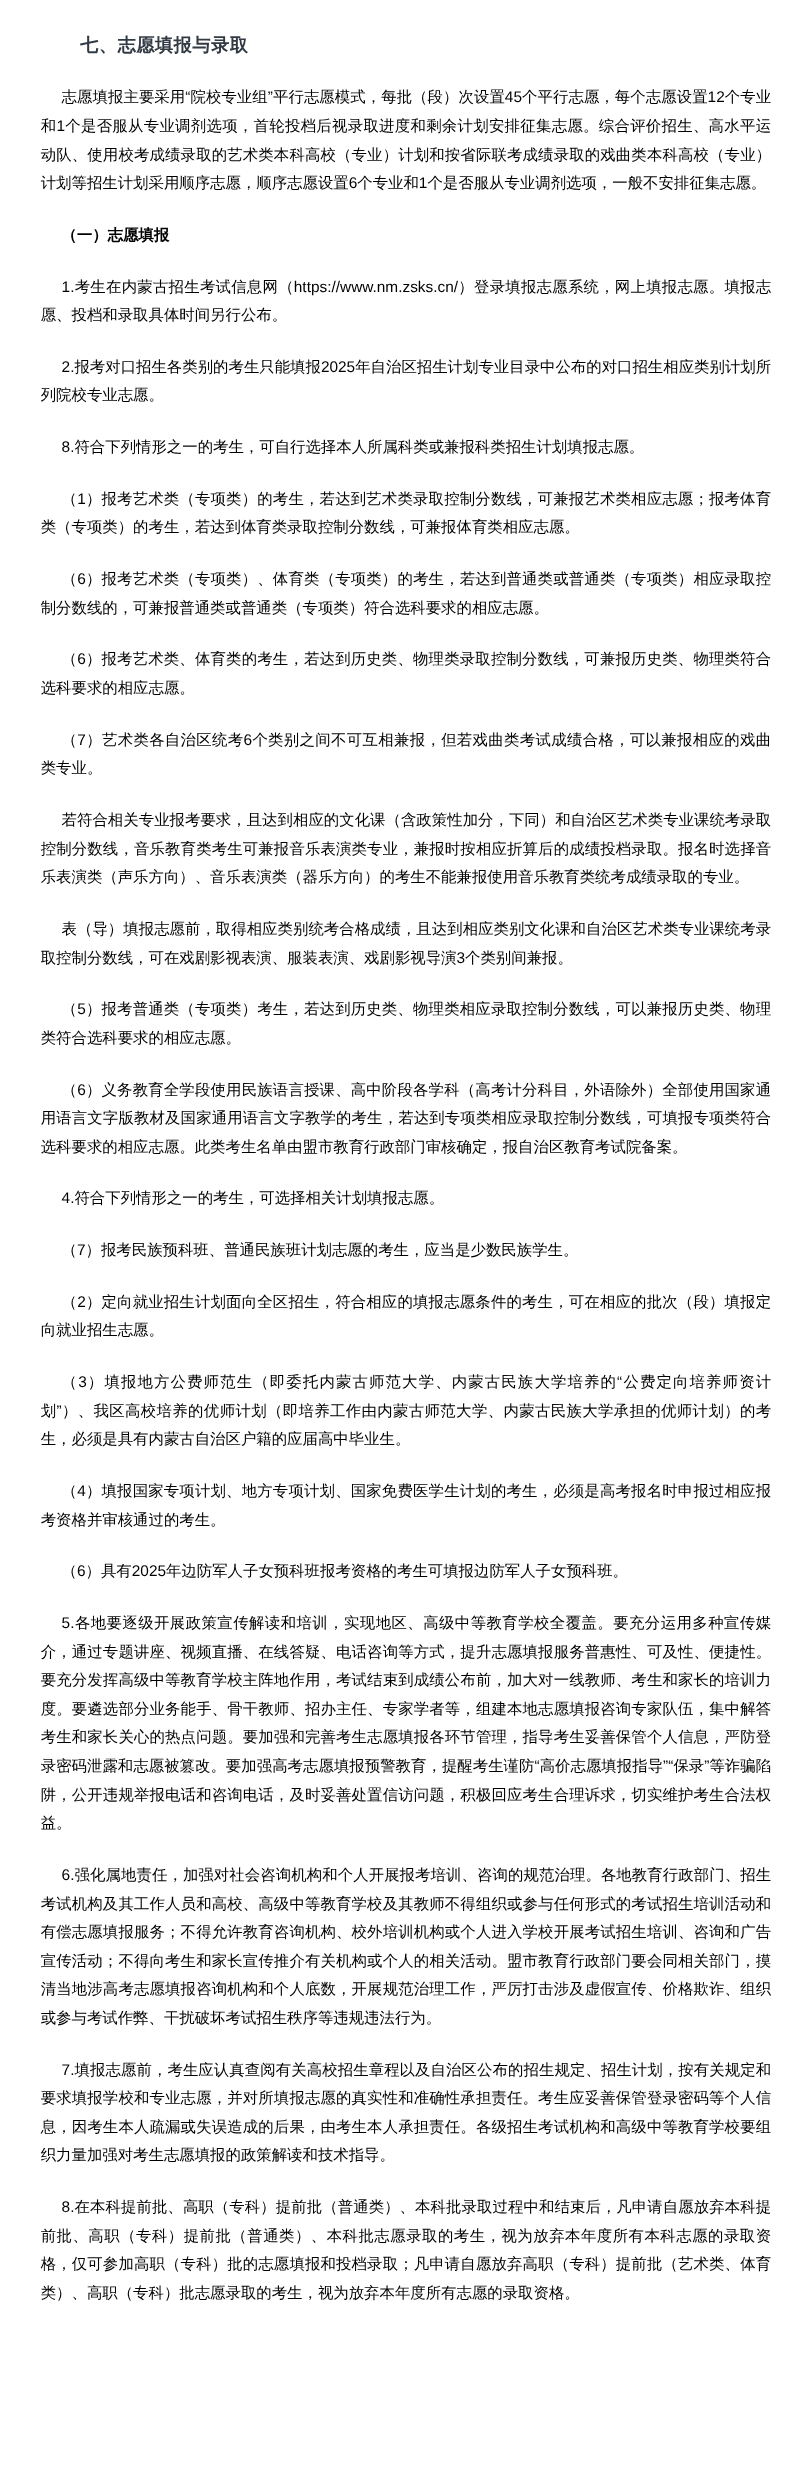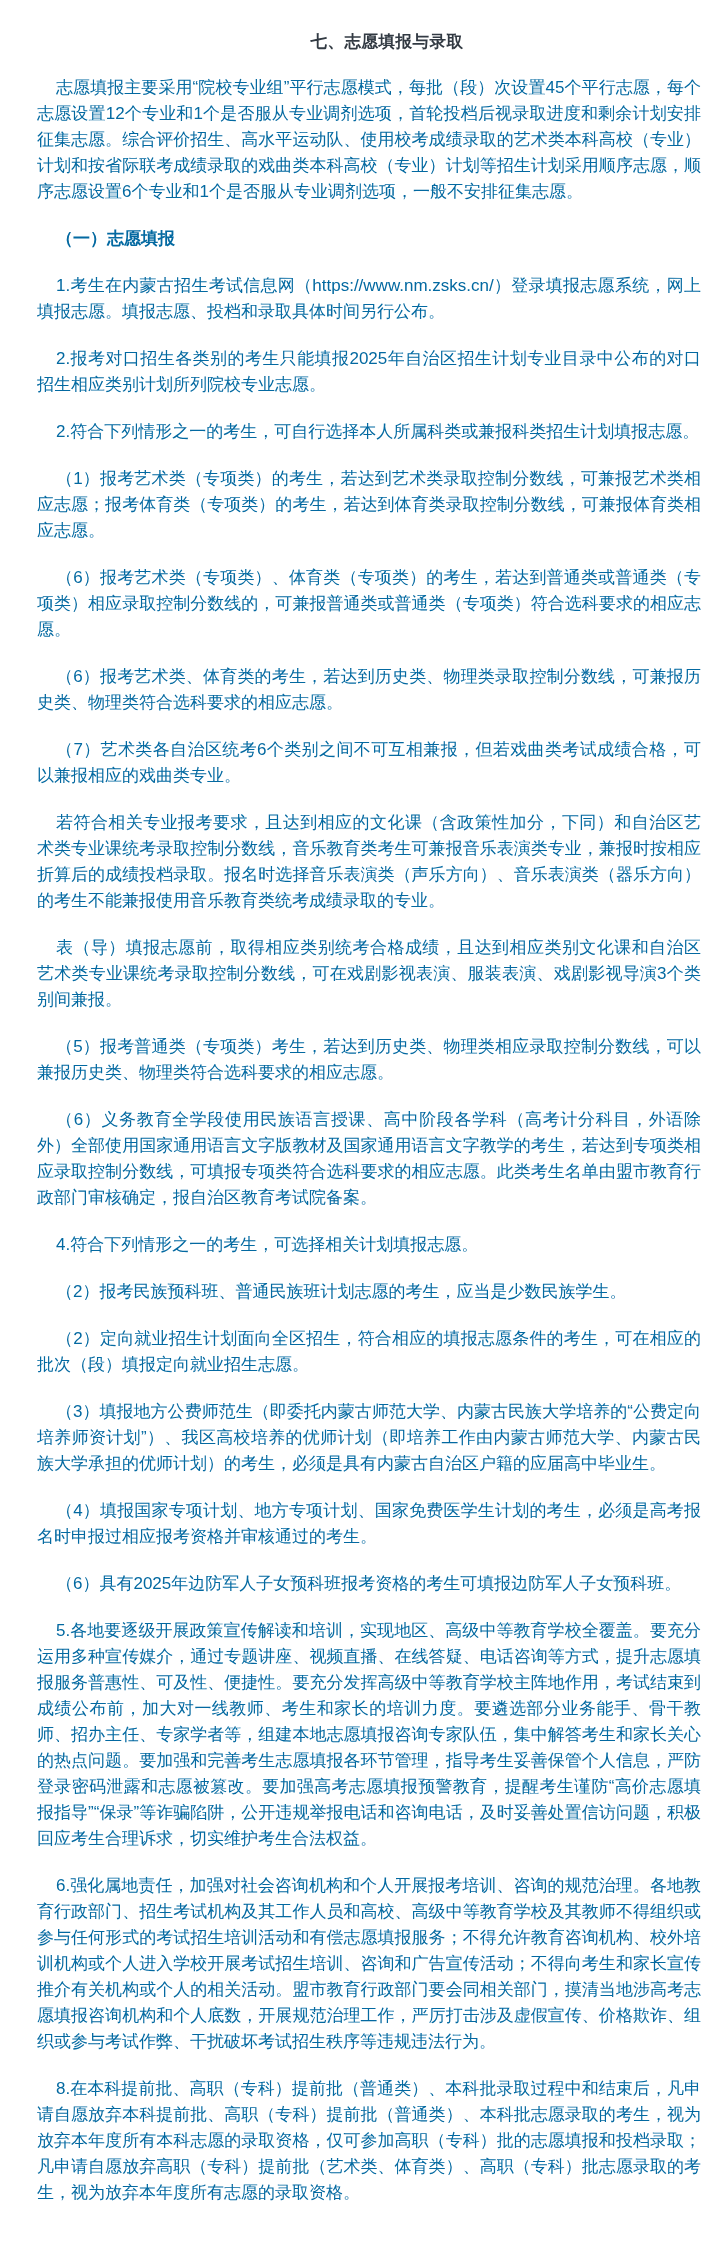--- a/index.html
+++ b/index.html
@@ -16,25 +16,24 @@
     font-family: "Liberation Sans", "DejaVu Sans", sans-serif;
   }
   .doc-title {
     font-size: 16.5px;
     font-weight: bold;
     color: #323a43;
     line-height: 26px;
     margin: 6px 0 20px 0;
     padding-left: 36px;
     letter-spacing: 0.5px;
-    text-align: center;
   }
   .para {
-    font-size: 17px;
-    color: #0369a1;
+    font-size: 14px;
+    color: #000000;
     line-height: 26px;
     margin: 21px 0;
     text-indent: 19px;
     text-align: justify;
     word-break: break-all;
   }
   .section-heading {
     
     font-weight: bold;
   }
@@ -42,31 +41,32 @@
 </head>
 <body>
 
 <div class="page">
   <h1 class="doc-title">七、志愿填报与录取</h1>
 
   <p class="para">志愿填报主要采用“院校专业组”平行志愿模式，每批（段）次设置45个平行志愿，每个志愿设置12个专业和1个是否服从专业调剂选项，首轮投档后视录取进度和剩余计划安排征集志愿。综合评价招生、高水平运动队、使用校考成绩录取的艺术类本科高校（专业）计划和按省际联考成绩录取的戏曲类本科高校（专业）计划等招生计划采用顺序志愿，顺序志愿设置6个专业和1个是否服从专业调剂选项，一般不安排征集志愿。</p>
   <p class="para section-heading">（一）志愿填报</p>
   <p class="para">1.考生在内蒙古招生考试信息网（https://www.nm.zsks.cn/）登录填报志愿系统，网上填报志愿。填报志愿、投档和录取具体时间另行公布。</p>
   <p class="para">2.报考对口招生各类别的考生只能填报2025年自治区招生计划专业目录中公布的对口招生相应类别计划所列院校专业志愿。</p>
-  <p class="para">2.符合下列情形之一的考生，可自行选择本人所属科类或兼报科类招生计划填报志愿。</p>
+  <p class="para">8.符合下列情形之一的考生，可自行选择本人所属科类或兼报科类招生计划填报志愿。</p>
   <p class="para">（1）报考艺术类（专项类）的考生，若达到艺术类录取控制分数线，可兼报艺术类相应志愿；报考体育类（专项类）的考生，若达到体育类录取控制分数线，可兼报体育类相应志愿。</p>
   <p class="para">（6）报考艺术类（专项类）、体育类（专项类）的考生，若达到普通类或普通类（专项类）相应录取控制分数线的，可兼报普通类或普通类（专项类）符合选科要求的相应志愿。</p>
   <p class="para">（6）报考艺术类、体育类的考生，若达到历史类、物理类录取控制分数线，可兼报历史类、物理类符合选科要求的相应志愿。</p>
   <p class="para">（7）艺术类各自治区统考6个类别之间不可互相兼报，但若戏曲类考试成绩合格，可以兼报相应的戏曲类专业。</p>
   <p class="para">若符合相关专业报考要求，且达到相应的文化课（含政策性加分，下同）和自治区艺术类专业课统考录取控制分数线，音乐教育类考生可兼报音乐表演类专业，兼报时按相应折算后的成绩投档录取。报名时选择音乐表演类（声乐方向）、音乐表演类（器乐方向）的考生不能兼报使用音乐教育类统考成绩录取的专业。</p>
   <p class="para">表（导）填报志愿前，取得相应类别统考合格成绩，且达到相应类别文化课和自治区艺术类专业课统考录取控制分数线，可在戏剧影视表演、服装表演、戏剧影视导演3个类别间兼报。</p>
   <p class="para">（5）报考普通类（专项类）考生，若达到历史类、物理类相应录取控制分数线，可以兼报历史类、物理类符合选科要求的相应志愿。</p>
   <p class="para">（6）义务教育全学段使用民族语言授课、高中阶段各学科（高考计分科目，外语除外）全部使用国家通用语言文字版教材及国家通用语言文字教学的考生，若达到专项类相应录取控制分数线，可填报专项类符合选科要求的相应志愿。此类考生名单由盟市教育行政部门审核确定，报自治区教育考试院备案。</p>
   <p class="para">4.符合下列情形之一的考生，可选择相关计划填报志愿。</p>
-  <p class="para">（2）报考民族预科班、普通民族班计划志愿的考生，应当是少数民族学生。</p>
+  <p class="para">（7）报考民族预科班、普通民族班计划志愿的考生，应当是少数民族学生。</p>
   <p class="para">（2）定向就业招生计划面向全区招生，符合相应的填报志愿条件的考生，可在相应的批次（段）填报定向就业招生志愿。</p>
   <p class="para">（3）填报地方公费师范生（即委托内蒙古师范大学、内蒙古民族大学培养的“公费定向培养师资计划”）、我区高校培养的优师计划（即培养工作由内蒙古师范大学、内蒙古民族大学承担的优师计划）的考生，必须是具有内蒙古自治区户籍的应届高中毕业生。</p>
   <p class="para">（4）填报国家专项计划、地方专项计划、国家免费医学生计划的考生，必须是高考报名时申报过相应报考资格并审核通过的考生。</p>
   <p class="para">（6）具有2025年边防军人子女预科班报考资格的考生可填报边防军人子女预科班。</p>
   <p class="para">5.各地要逐级开展政策宣传解读和培训，实现地区、高级中等教育学校全覆盖。要充分运用多种宣传媒介，通过专题讲座、视频直播、在线答疑、电话咨询等方式，提升志愿填报服务普惠性、可及性、便捷性。要充分发挥高级中等教育学校主阵地作用，考试结束到成绩公布前，加大对一线教师、考生和家长的培训力度。要遴选部分业务能手、骨干教师、招办主任、专家学者等，组建本地志愿填报咨询专家队伍，集中解答考生和家长关心的热点问题。要加强和完善考生志愿填报各环节管理，指导考生妥善保管个人信息，严防登录密码泄露和志愿被篡改。要加强高考志愿填报预警教育，提醒考生谨防“高价志愿填报指导”“保录”等诈骗陷阱，公开违规举报电话和咨询电话，及时妥善处置信访问题，积极回应考生合理诉求，切实维护考生合法权益。</p>
   <p class="para">6.强化属地责任，加强对社会咨询机构和个人开展报考培训、咨询的规范治理。各地教育行政部门、招生考试机构及其工作人员和高校、高级中等教育学校及其教师不得组织或参与任何形式的考试招生培训活动和有偿志愿填报服务；不得允许教育咨询机构、校外培训机构或个人进入学校开展考试招生培训、咨询和广告宣传活动；不得向考生和家长宣传推介有关机构或个人的相关活动。盟市教育行政部门要会同相关部门，摸清当地涉高考志愿填报咨询机构和个人底数，开展规范治理工作，严厉打击涉及虚假宣传、价格欺诈、组织或参与考试作弊、干扰破坏考试招生秩序等违规违法行为。</p>
+  <p class="para">7.填报志愿前，考生应认真查阅有关高校招生章程以及自治区公布的招生规定、招生计划，按有关规定和要求填报学校和专业志愿，并对所填报志愿的真实性和准确性承担责任。考生应妥善保管登录密码等个人信息，因考生本人疏漏或失误造成的后果，由考生本人承担责任。各级招生考试机构和高级中等教育学校要组织力量加强对考生志愿填报的政策解读和技术指导。</p>
   <p class="para">8.在本科提前批、高职（专科）提前批（普通类）、本科批录取过程中和结束后，凡申请自愿放弃本科提前批、高职（专科）提前批（普通类）、本科批志愿录取的考生，视为放弃本年度所有本科志愿的录取资格，仅可参加高职（专科）批的志愿填报和投档录取；凡申请自愿放弃高职（专科）提前批（艺术类、体育类）、高职（专科）批志愿录取的考生，视为放弃本年度所有志愿的录取资格。</p>
 </div>
 
 </body></html>

